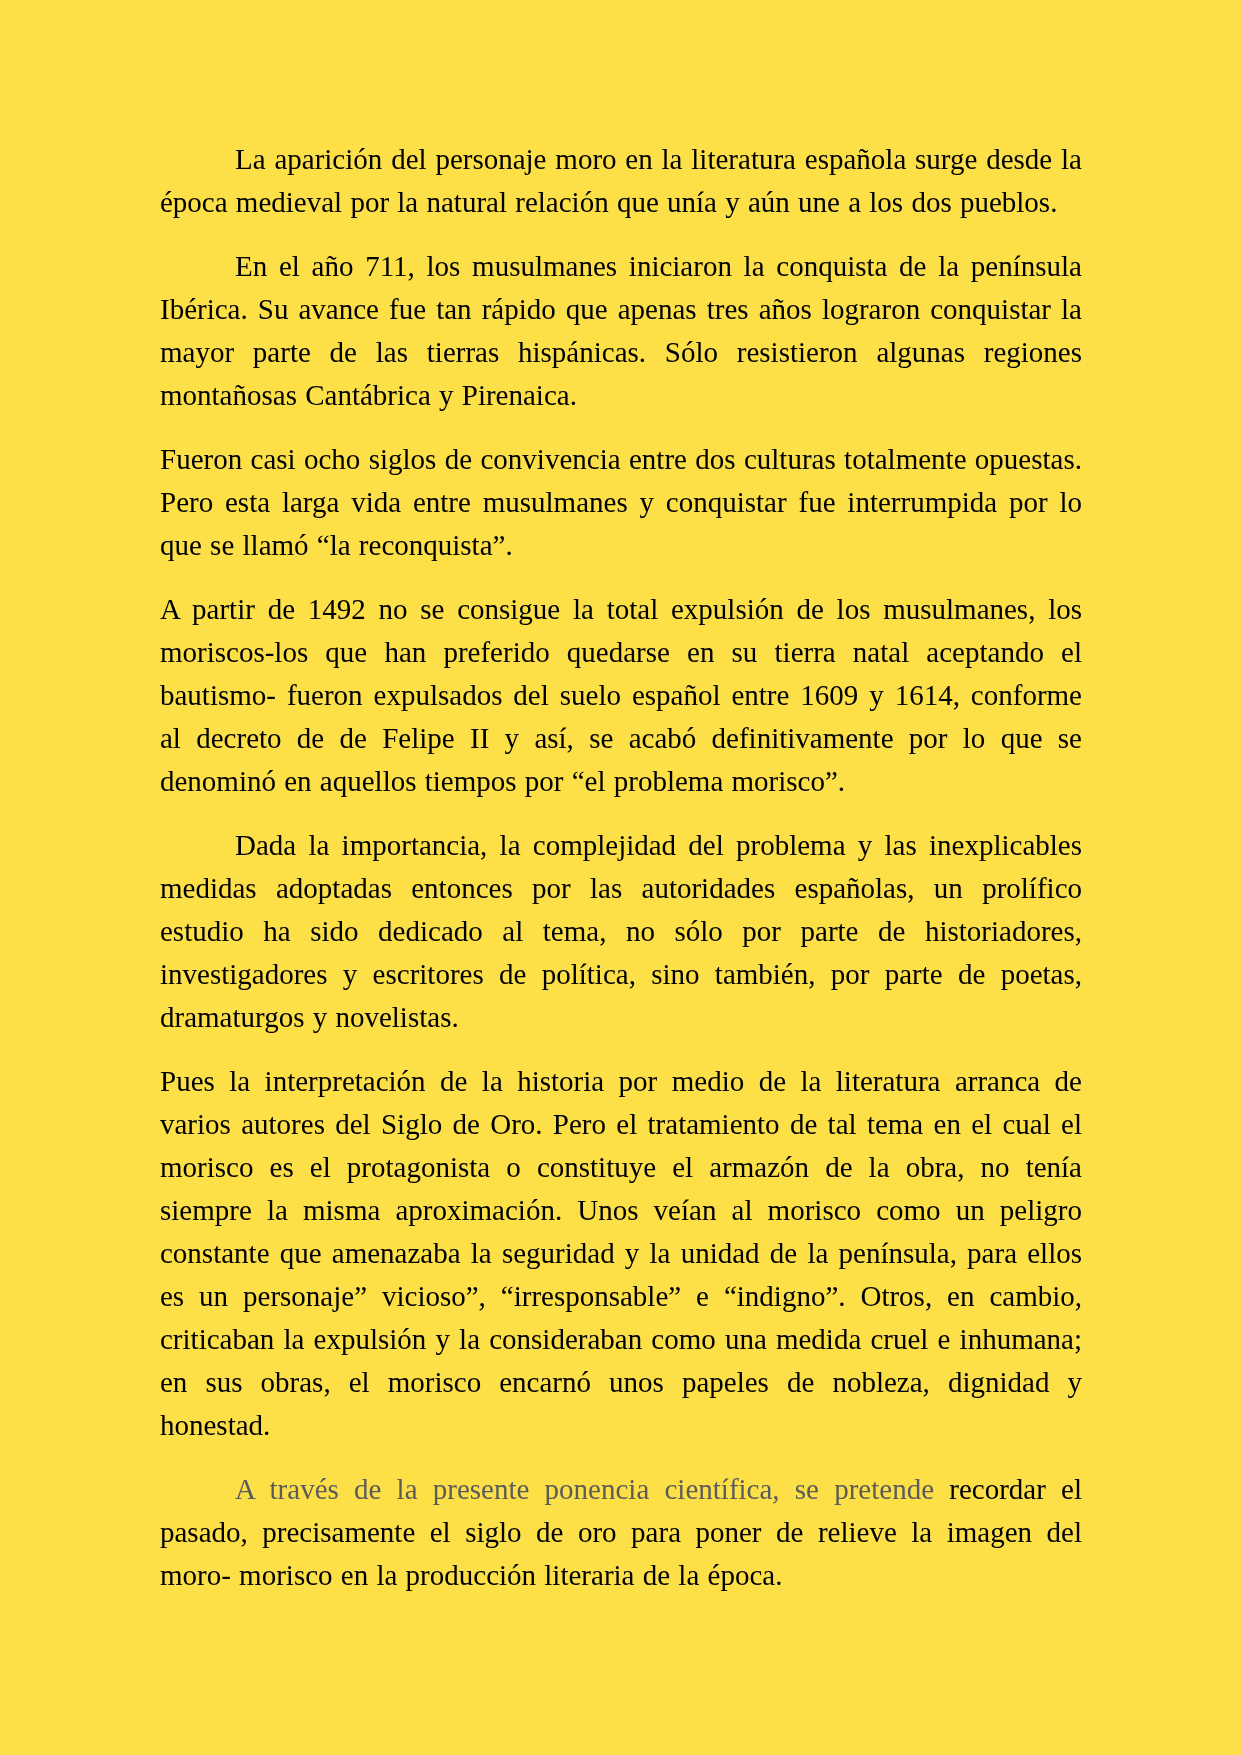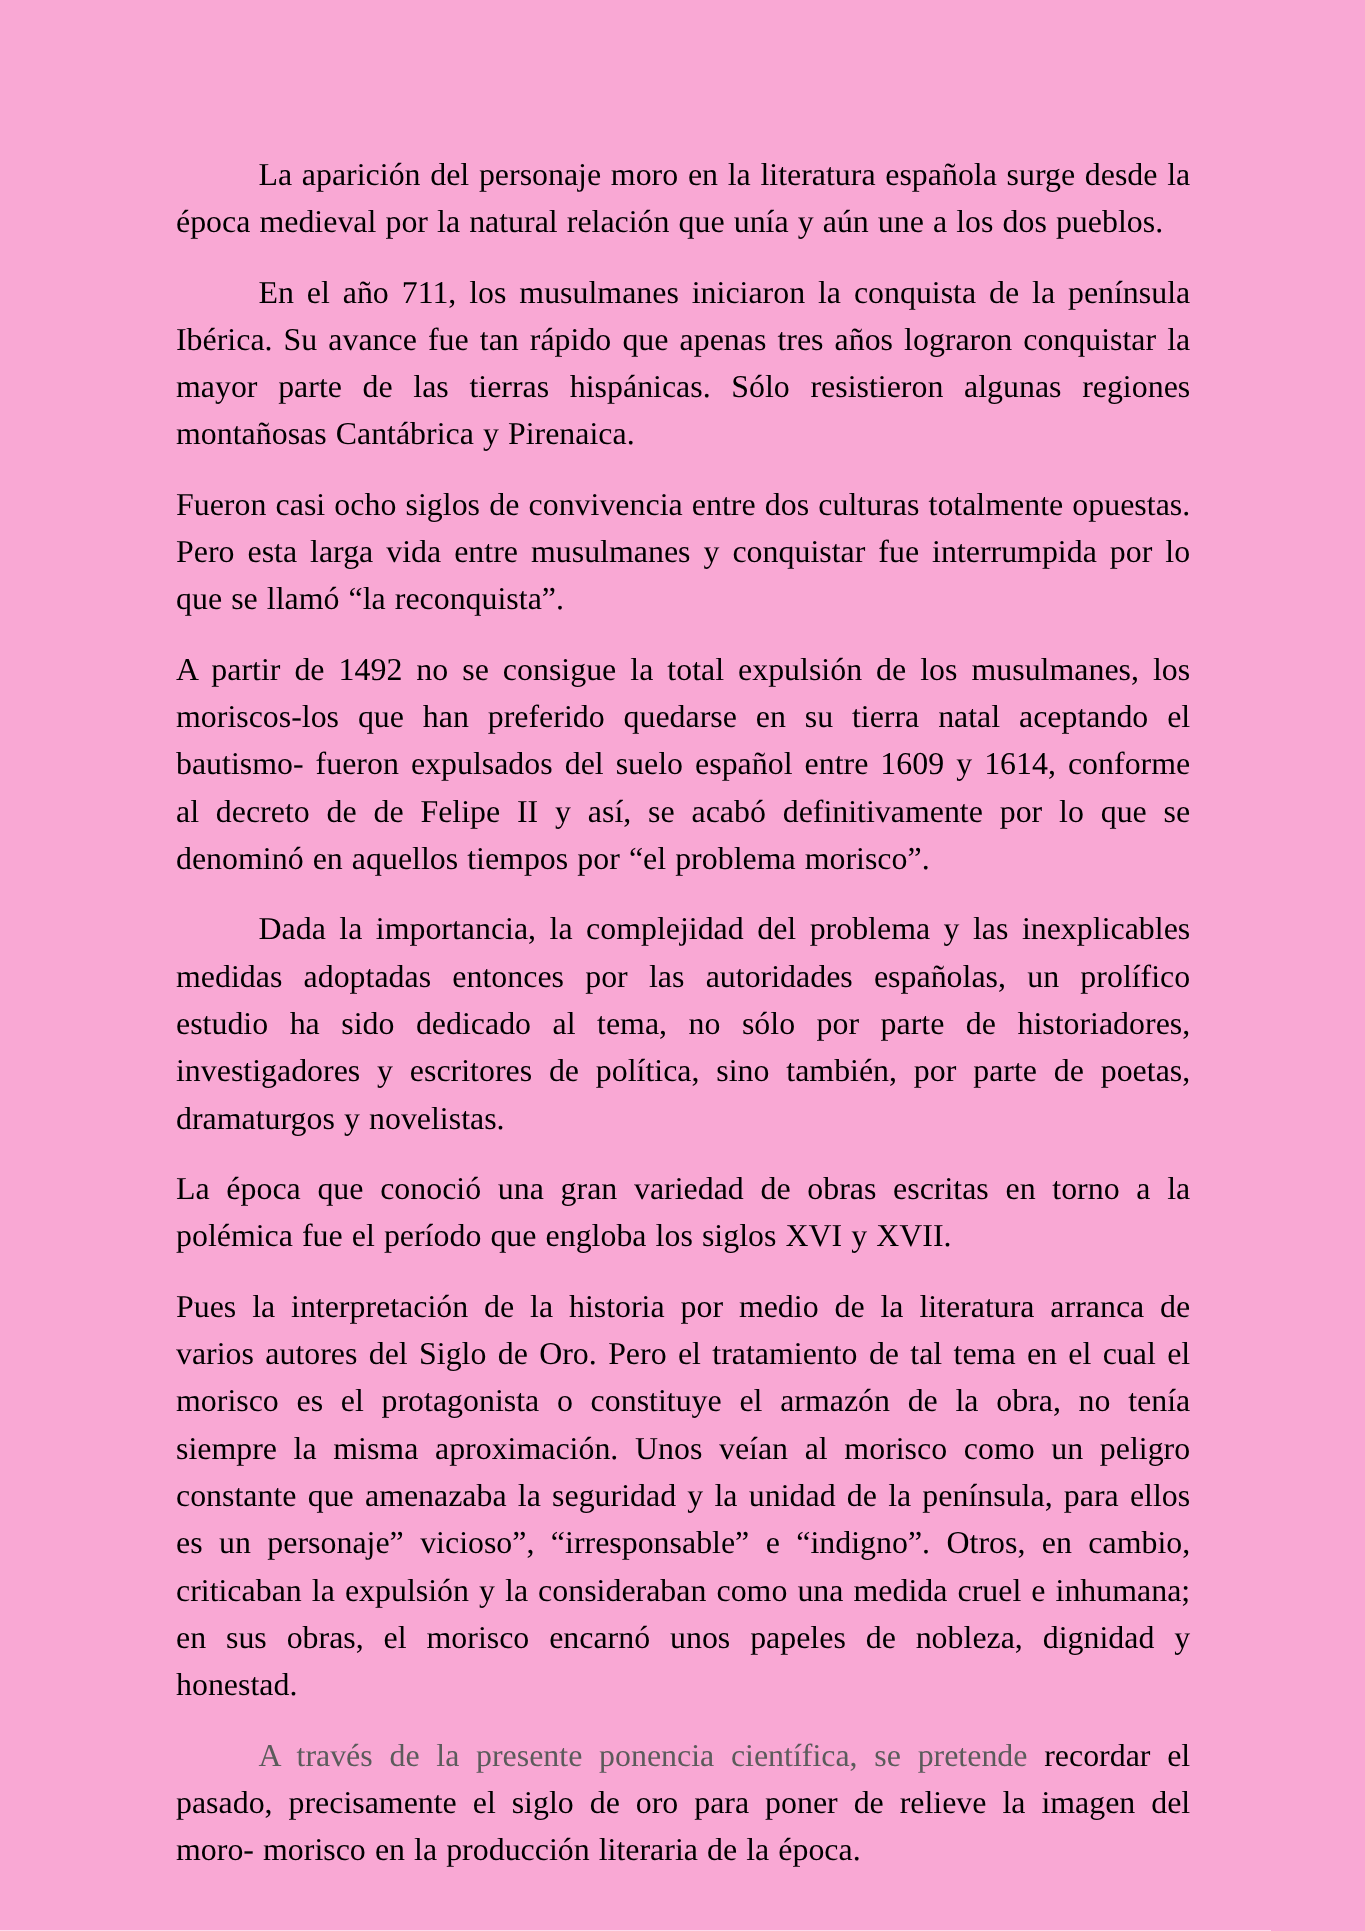--- a/index.html
+++ b/index.html
@@ -4,21 +4,21 @@
 <style>
   html, body {
     margin: 0;
     padding: 0;
     background: #ffffff;
   }
   .page {
     position: relative;
     width: 1241px;
     height: 1755px;
-    background: #f9a8d4;
+    background: #fde047;
     box-sizing: border-box;
     padding: 138px 159px 0 160px;
     overflow: hidden;
   }
   .para {
     font-family: "Liberation Serif", "DejaVu Serif", serif;
     font-size: 29px;
     line-height: 43px;
     color: #000000;
     text-align: justify;
@@ -39,18 +39,17 @@
   <p class="para indent">La aparición del personaje moro en la literatura española surge desde la época medieval por la natural relación que unía y aún une a los dos pueblos.</p>
 
   <p class="para indent">En el año 711, los musulmanes iniciaron la conquista de la península Ibérica. Su avance fue tan rápido  que apenas tres años lograron conquistar la mayor parte de las tierras hispánicas. Sólo resistieron algunas regiones montañosas  Cantábrica y Pirenaica.</p>
 
   <p class="para">Fueron casi ocho siglos de convivencia entre dos culturas totalmente opuestas. Pero esta larga vida entre musulmanes y conquistar fue interrumpida por lo que se llamó “la reconquista”.</p>
 
   <p class="para">A partir de 1492 no se consigue la total expulsión de los musulmanes, los moriscos-los que han preferido quedarse en su tierra natal aceptando el bautismo- fueron expulsados del suelo español entre 1609 y 1614, conforme al decreto de de Felipe II y así, se acabó definitivamente por lo que se denominó en aquellos tiempos por “el problema morisco”.</p>
 
   <p class="para indent">Dada la importancia, la complejidad del problema y las inexplicables medidas adoptadas entonces por las autoridades españolas, un prolífico estudio ha sido dedicado al tema, no sólo por parte de historiadores, investigadores y escritores de política, sino también, por parte de poetas, dramaturgos y novelistas.</p>
 
-  <p class="para">La época que conoció una gran variedad de obras escritas en torno a la polémica fue el período que engloba los siglos XVI y XVII.</p>
 
   <p class="para">Pues la interpretación de la historia por medio de la literatura arranca de varios autores del Siglo de Oro. Pero el tratamiento de tal tema en el cual el morisco es el protagonista o constituye el armazón de la obra, no tenía siempre la misma aproximación. Unos veían al morisco como un peligro constante que amenazaba la seguridad y la unidad de la península, para ellos es un personaje” vicioso”, “irresponsable” e “indigno”. Otros, en cambio, criticaban la expulsión y la consideraban como una medida cruel e inhumana; en sus obras, el morisco encarnó unos papeles de nobleza, dignidad y honestad.</p>
 
   <p class="para indent"><span class="muted">A través de la presente ponencia científica, se pretende </span><span>recordar el pasado, precisamente el siglo de oro para poner de relieve  la imagen del moro- morisco en la producción literaria de la época.</span></p>
 </div>
 
 </body></html>

